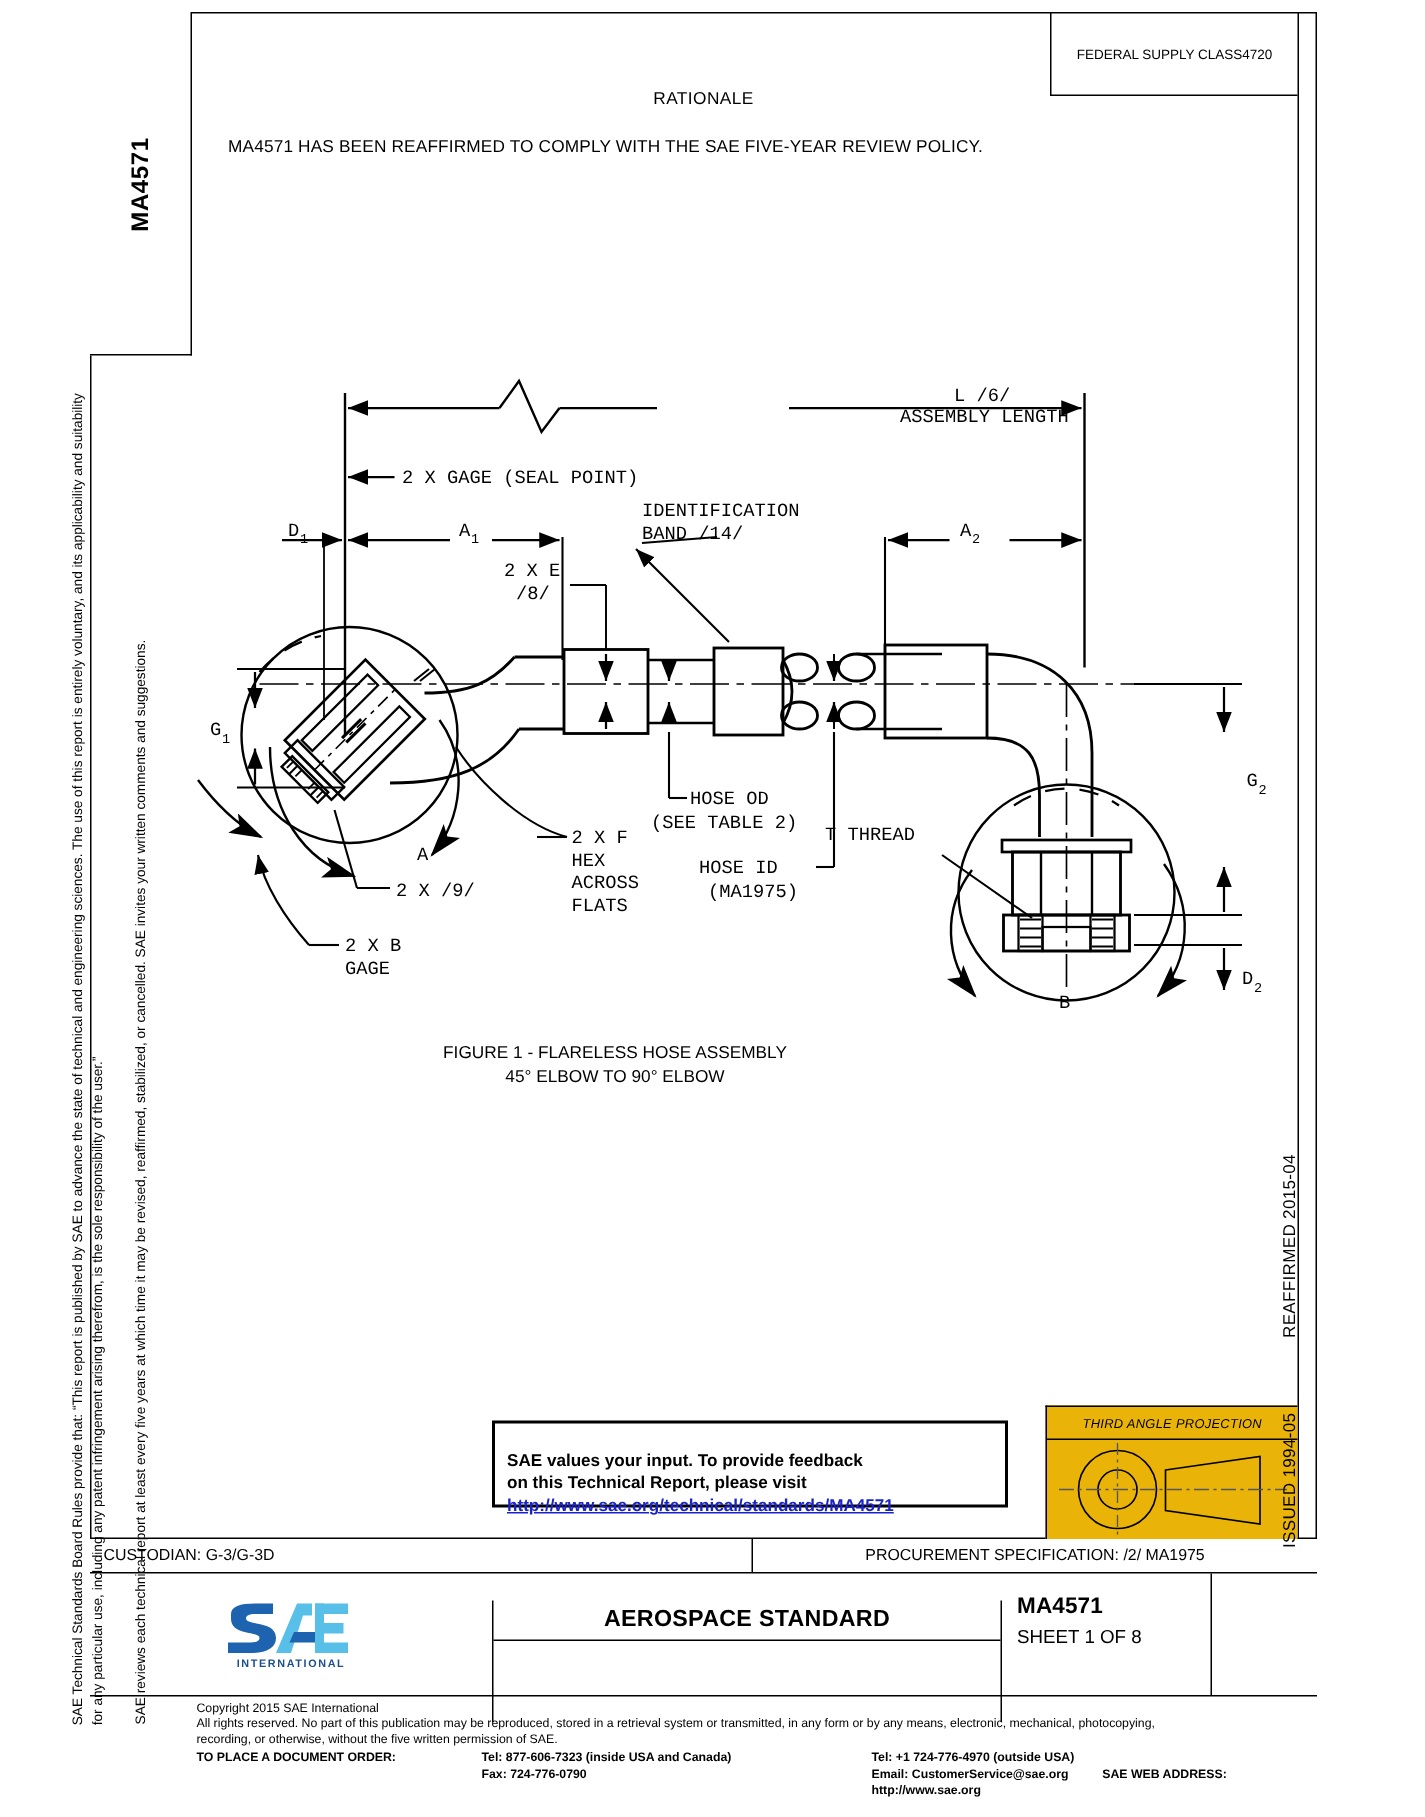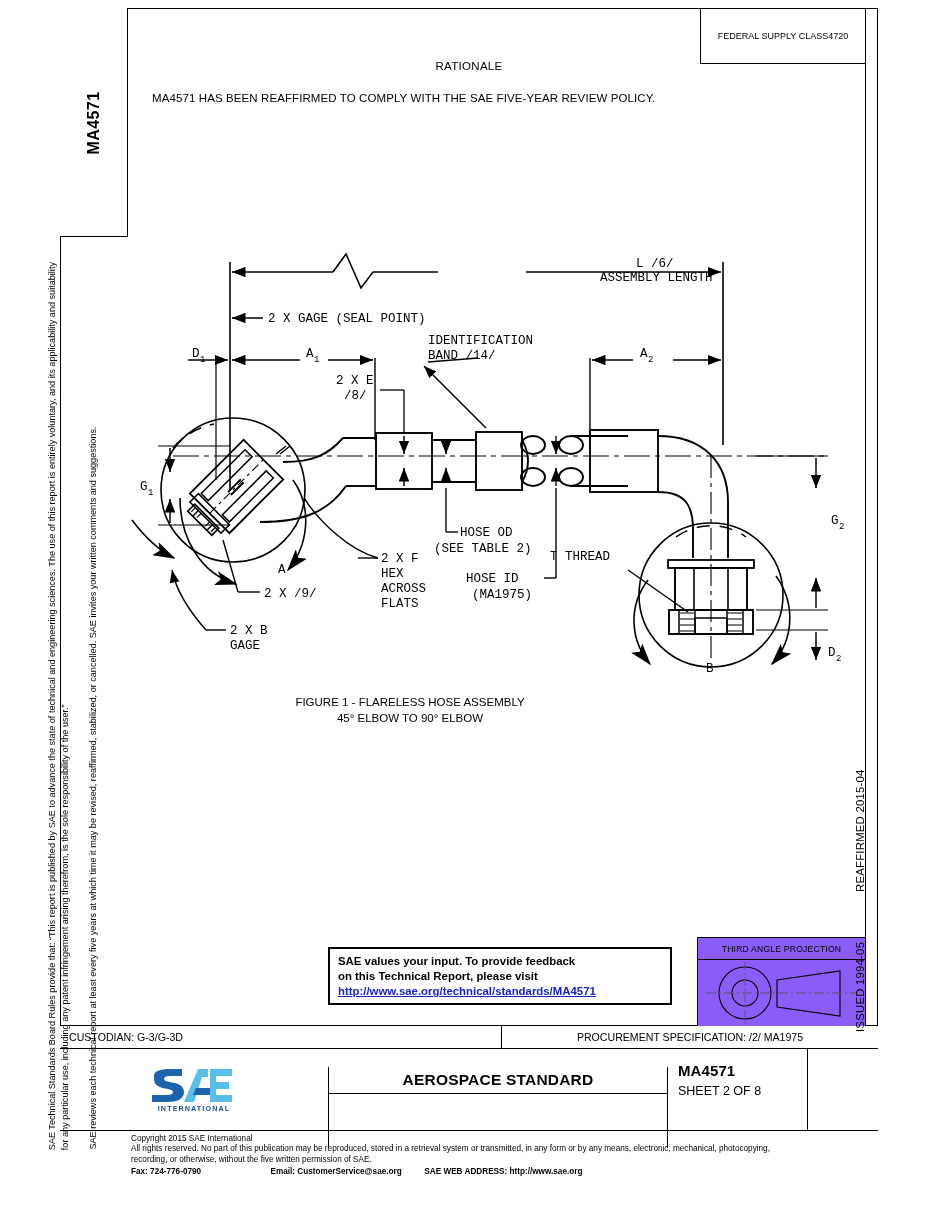--- a/index.html
+++ b/index.html
@@ -61,29 +61,29 @@
   }
   
   #fig-caption{
     position:absolute;left:130px;top:694px;width:560px;text-align:center;
     font-size:11.5px;line-height:16px;
   }
   
   #feedback-box{
     position:absolute;left:328px;top:947px;width:344px;height:58px;
     border:2.4px solid #000;background:#fff;box-sizing:border-box;
-    padding:5px 0 0 8px;
+    padding:18px 0 0 8px;
     font-size:11.4px;font-weight:bold;line-height:15.2px;
   }
   #feedback-link{color:#1a23c8;text-decoration:underline;}
   
   #tap-box{
     position:absolute;left:697px;top:937px;width:168px;height:89px;
     border-left:1.2px solid #000;border-top:1.2px solid #000;
-    box-sizing:border-box;background:#8b5cf6;
+    box-sizing:border-box;background:#eab308;font-style:italic;
   }
   #tap-title{
     position:absolute;left:0;top:0;width:100%;height:22px;
     border-bottom:1.2px solid #000;box-sizing:border-box;
     display:flex;align-items:center;justify-content:center;
     font-size:8.6px;letter-spacing:.2px;
   }
   
   .rdate{
     position:absolute;left:866px;white-space:nowrap;
@@ -435,32 +435,37 @@
           </g>
         </svg>
         <div class="lbl">INTERNATIONAL</div>
       </div>
     </div>
     <div id="tb-mid">
       <div id="tb-mid-top">AEROSPACE STANDARD</div>
     </div>
     <div id="tb-doc">
       <div class="num">MA4571</div>
-      <div class="sheet">SHEET 2 OF 8</div>
+      <div class="sheet">SHEET 1 OF 8</div>
     </div>
     <div id="tb-blank"></div>
   </div>
 </div>
 
 <div id="copy">
   <div>Copyright 2015 SAE International</div>
   <div>All rights reserved. No part of this publication may be reproduced, stored in a retrieval system or transmitted, in any form or by any means, electronic, mechanical, photocopying,</div>
   <div>recording, or otherwise, without the five written permission of SAE.</div>
   <table id="order-table">
     <tbody>
+        <tr>
+      <td style="width:190px;" class="bold">TO PLACE A DOCUMENT ORDER:</td>
+      <td style="width:260px;" class="bold">Tel: 877-606-7323 (inside USA and Canada)</td>
+      <td class="bold">Tel: +1 724-776-4970 (outside USA)</td>
+    </tr>
     <tr>
       <td></td>
       <td class="bold">Fax: 724-776-0790</td>
       <td class="bold">
         <span>Email: CustomerService@sae.org</span>
         <span style="display:inline-block;width:18px;"></span>
         <span>SAE WEB ADDRESS: http://www.sae.org</span>
       </td>
     </tr>
   </tbody>

